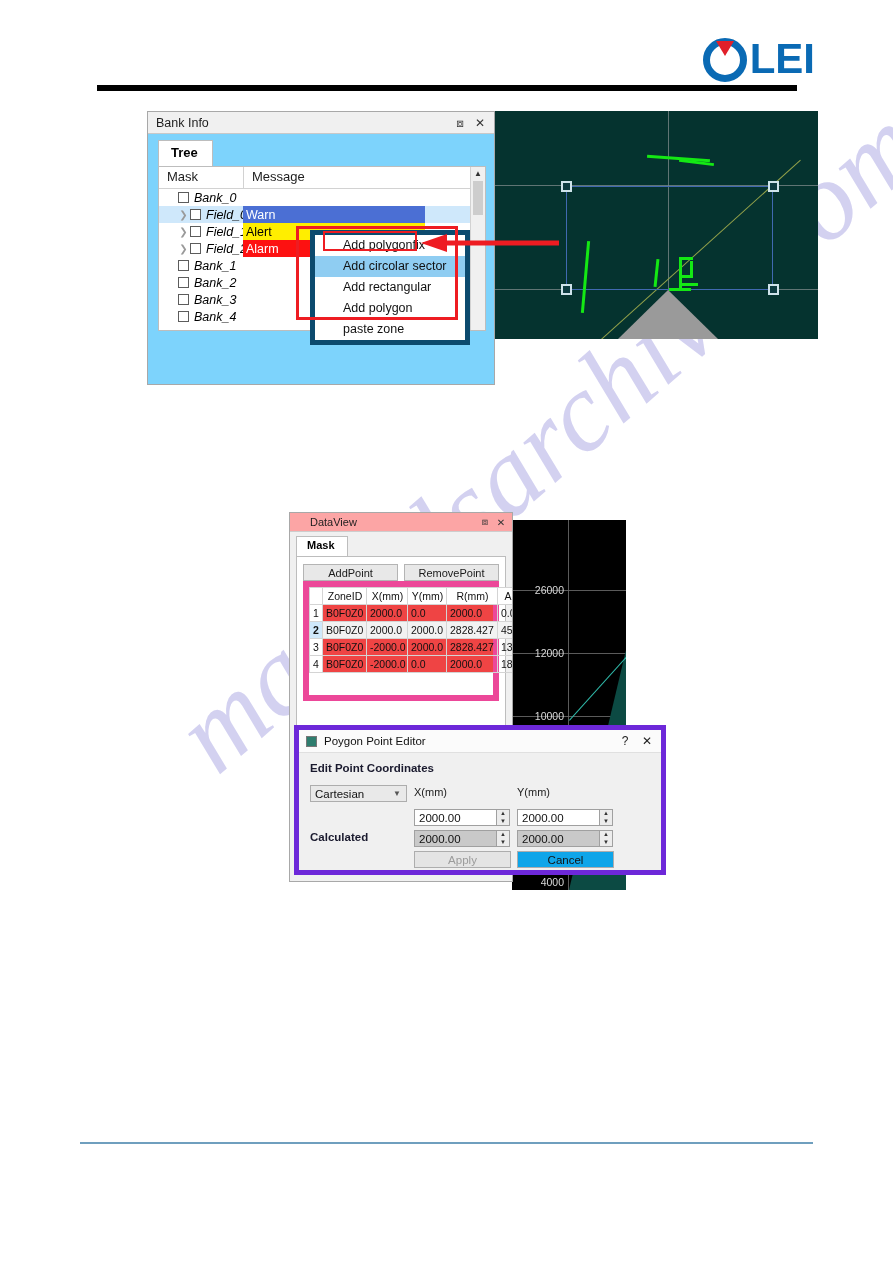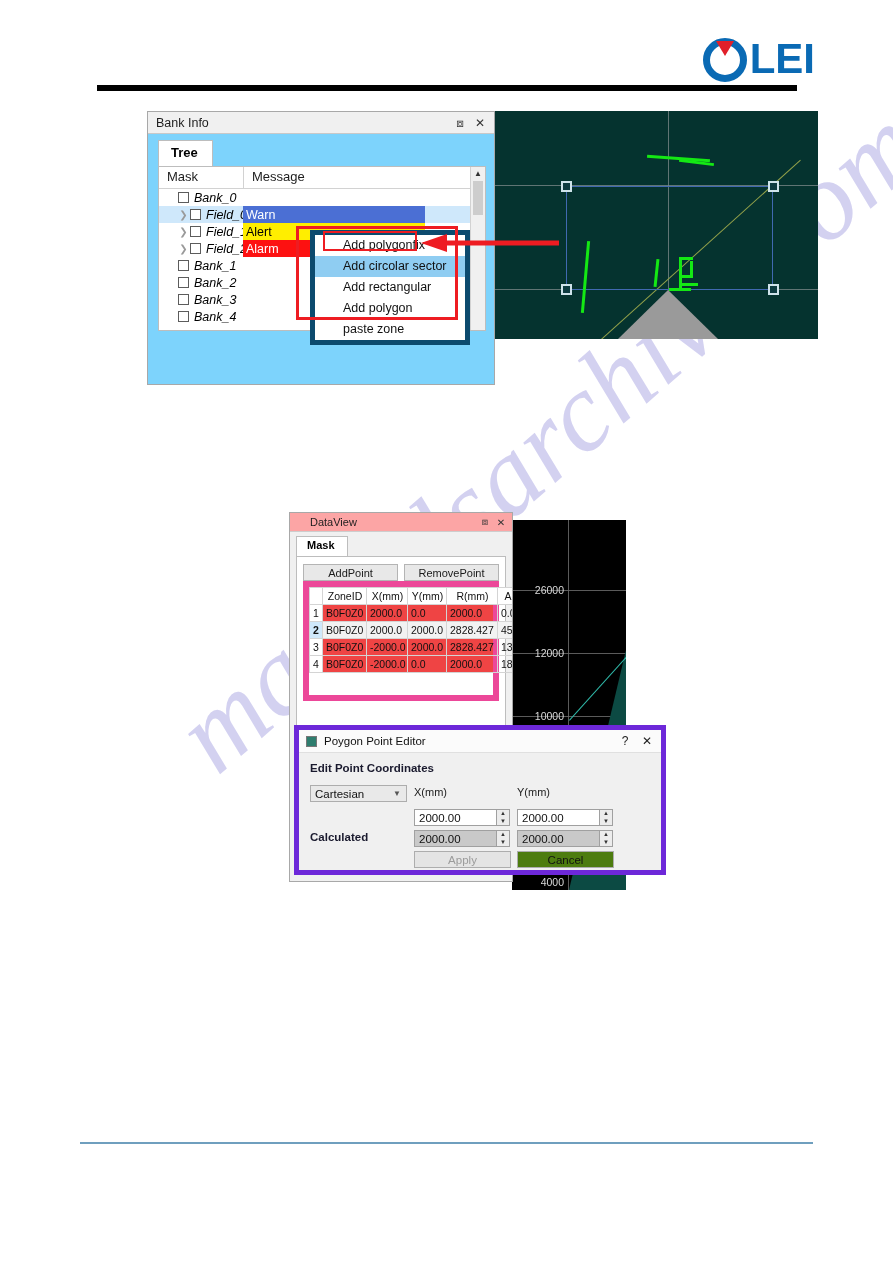--- a/index.html
+++ b/index.html
@@ -584,21 +584,21 @@
     width: 97px; height: 17px;
     border: 1px solid #adadad;
     background: #e4e4e4;
     box-sizing: border-box;
     font-size: 11.5px;
     display: flex;
     align-items: center;
     justify-content: center;
   }
   .pe-btn.disabled { color: #9b9b9b; background: #e4e4e4; }
-  .pe-btn.enabled { color: #111; background: #4d7c0f; }
+  .pe-btn.enabled { color: #111; background: #0ea5e9; }
 </style>
 </head>
 <body>
 
 <div id="watermark">
   <div class="wm-text">manualsarchive.com</div>
 </div>
 
 <div id="page-header">
   <div id="logo">

